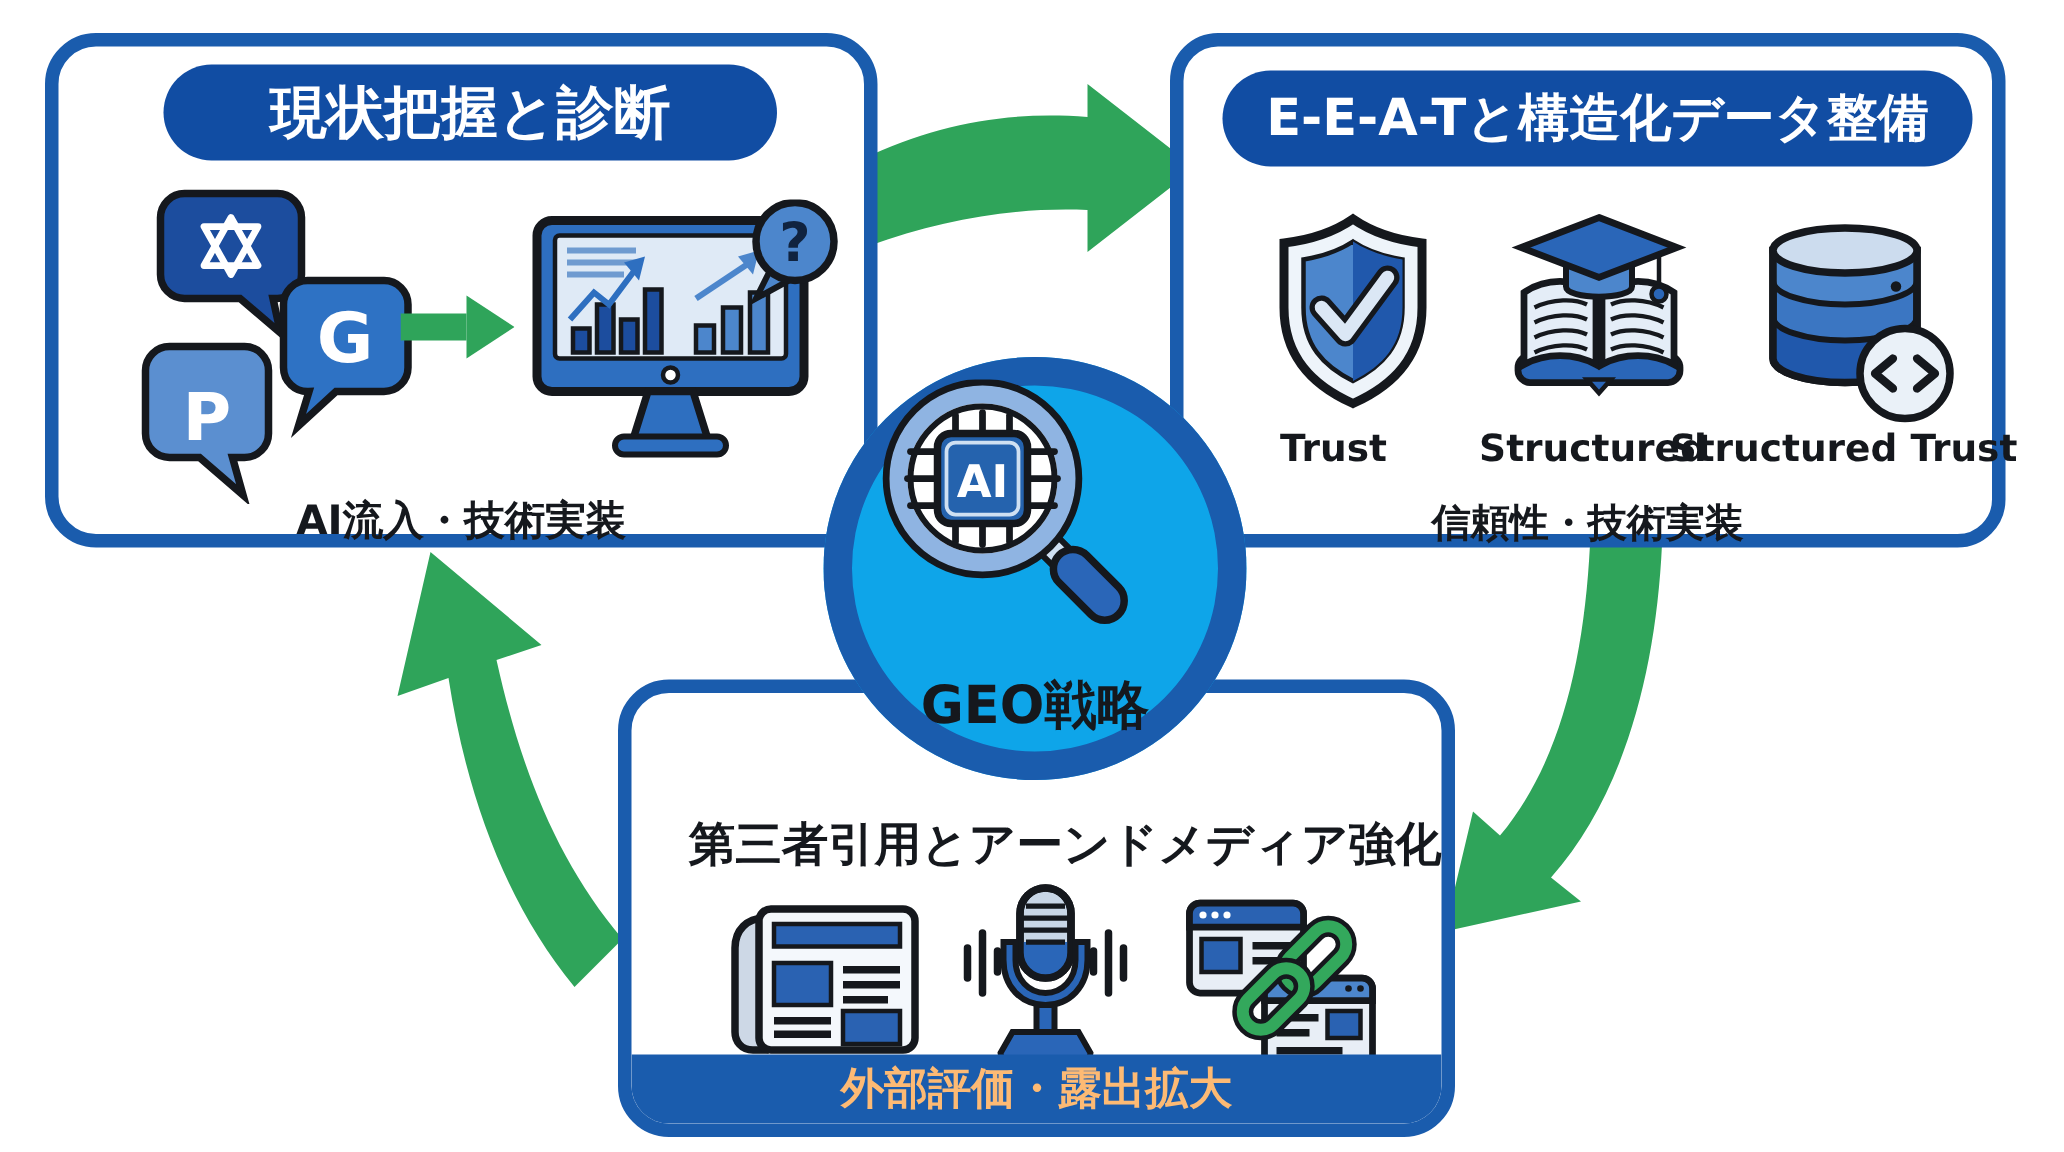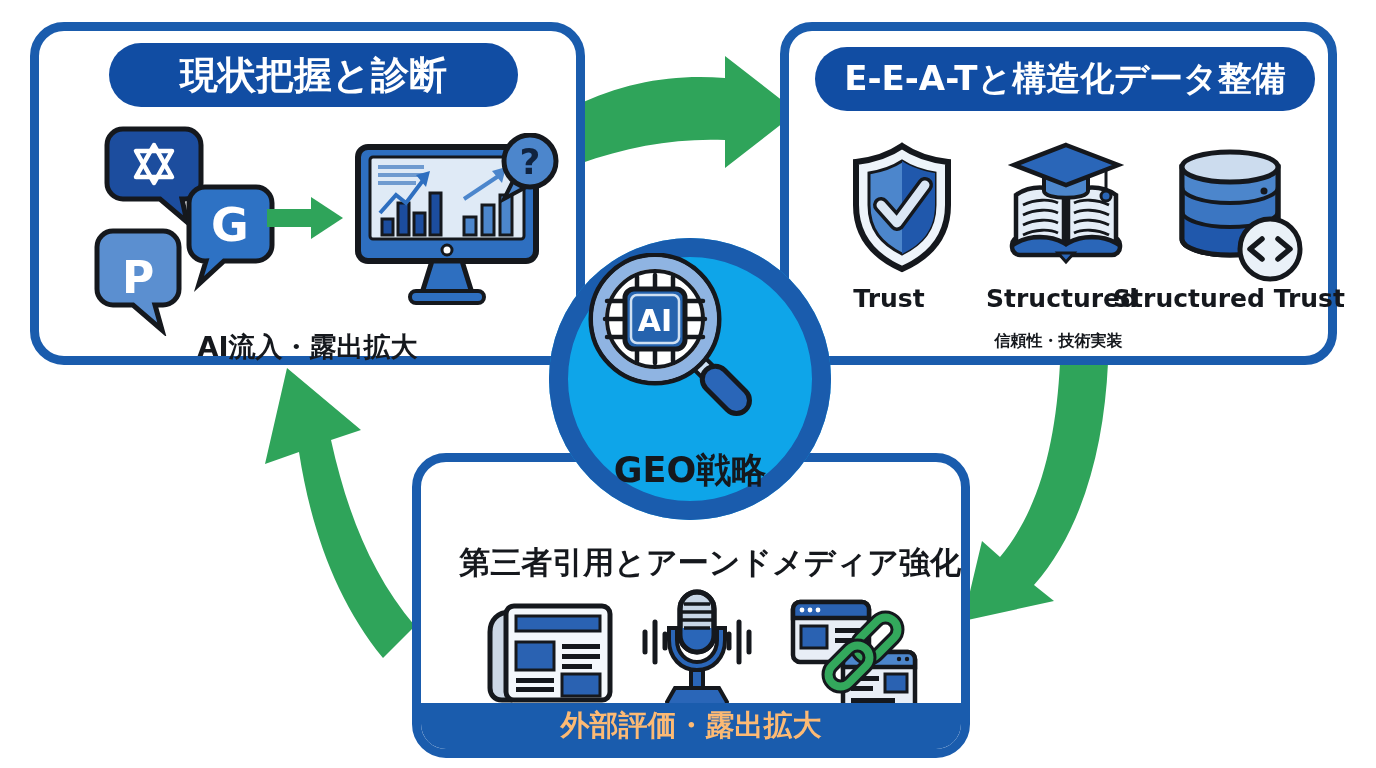--- a/index.html
+++ b/index.html
@@ -13,21 +13,21 @@
   .canvas{position:relative;width:1376px;height:768px;background:#fff;overflow:hidden;}
   .box{position:absolute;background:#fff;border:9px solid var(--blue);border-radius:34px;box-sizing:border-box;z-index:2;}
   .box-tl{left:30px;top:22px;width:555px;height:343px;}
   .box-tr{left:780px;top:22px;width:557px;height:343px;border-radius:32px;}
   .box-bottom{left:412px;top:453px;width:558px;height:305px;overflow:hidden;z-index:2;}
   .pill{position:absolute;background:var(--pill);border-radius:34px;display:flex;align-items:center;justify-content:center;color:#fff;font-weight:bold;}
   .pill-tl{left:70px;top:12px;width:409px;height:64px;font-size:38px;}
   .pill-tr{left:26px;top:16px;width:500px;height:64px;font-size:34px;}
   .caption{position:absolute;left:0;right:0;text-align:center;font-weight:bold;color:var(--ink);}
   .caption-tl{top:298px;font-size:27px;}
-  .caption-tr{top:300px;font-size:16px;}
+  .caption-tr{top:300px;font-size:26px;}
   .eeat-label{position:absolute;top:253px;transform:translateX(-50%);font-weight:bold;font-size:25px;color:var(--ink);white-space:nowrap;}
   .bottom-title{position:absolute;left:0;right:0;top:80px;text-align:right;font-weight:bold;font-size:31px;color:var(--ink);white-space:nowrap;}
   .footer-bar{position:absolute;left:0;right:0;bottom:0;height:46px;background:var(--blue);display:flex;align-items:center;justify-content:center;color:#fdba74;font-weight:bold;font-size:29px;}
   .hub{position:absolute;left:549px;top:238px;width:282px;height:282px;border-radius:50%;background:#0ea5e9;box-shadow:inset 0 0 0 19px var(--blue);z-index:5;}
   .hub-label{position:absolute;left:0;right:0;bottom:26px;text-align:center;font-weight:bold;font-size:35px;color:var(--ink);}
   .abs{position:absolute;}
   svg{display:block;}
   svg text{font-family:"DejaVu Sans","Liberation Sans",sans-serif;}
 </style>
 </head>
@@ -99,21 +99,21 @@
       </g>
       <polyline points="112,66 148,42" fill="none" stroke="#4c86cc" stroke-width="4"></polyline>
       <path d="M140,38 L154,34 L150,50 Z" fill="#4c86cc"></path>
       <g>
         <path d="M162,46 L152,66 L174,54 Z" fill="#4c86cc" stroke="#15181d" stroke-width="4"></path>
         <circle cx="178" cy="28" r="26" fill="#4c86cc" stroke="#15181d" stroke-width="5"></circle>
         <text x="178" y="41" text-anchor="middle" font-size="36" font-weight="bold" fill="#10233f">?</text>
       </g>
     </svg>
 
-    <div class="caption caption-tl">AI流入・露出拡大</div>
+    <div class="caption caption-tl">AI流入・技術実装</div>
   </section>
 
   <section class="box box-tr">
     <div class="pill pill-tr">
       <span>E-E-A-Tと構造化データ整備</span>
     </div>
 
     <svg class="abs" style="left:58px;top:110px" width="110" height="132" viewBox="0 0 110 132">
       <path d="M55,5 C68,14 84,19 101,21 L101,64 C101,97 82,116 55,128 C28,116 9,97 9,64 L9,21 C26,19 42,14 55,5 Z" fill="#eef4fa" stroke="#15181d" stroke-width="6"></path>
       <path d="M55,20 C64,26 76,30 88,32 L88,64 C88,89 75,103 55,113 C35,103 22,89 22,64 L22,32 C34,30 46,26 55,20 Z" fill="#4c86cc" stroke="#15181d" stroke-width="3"></path>

